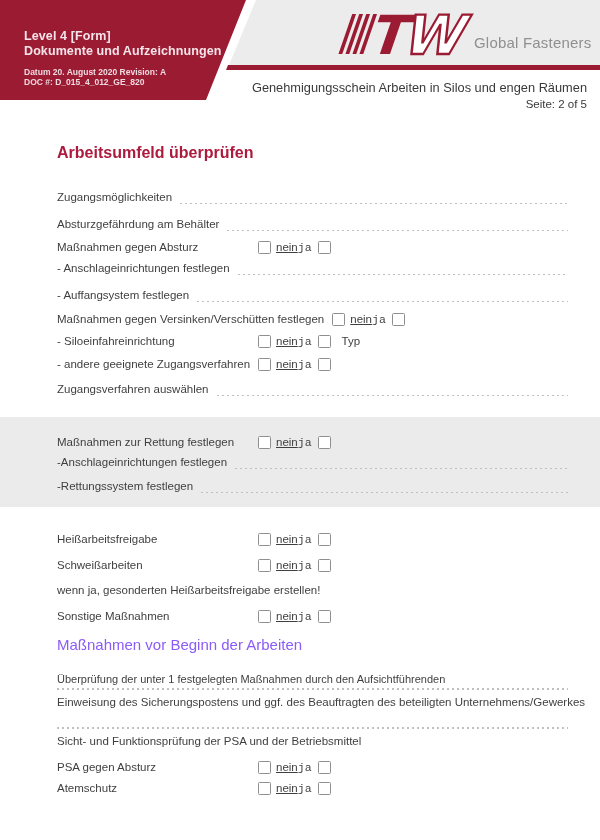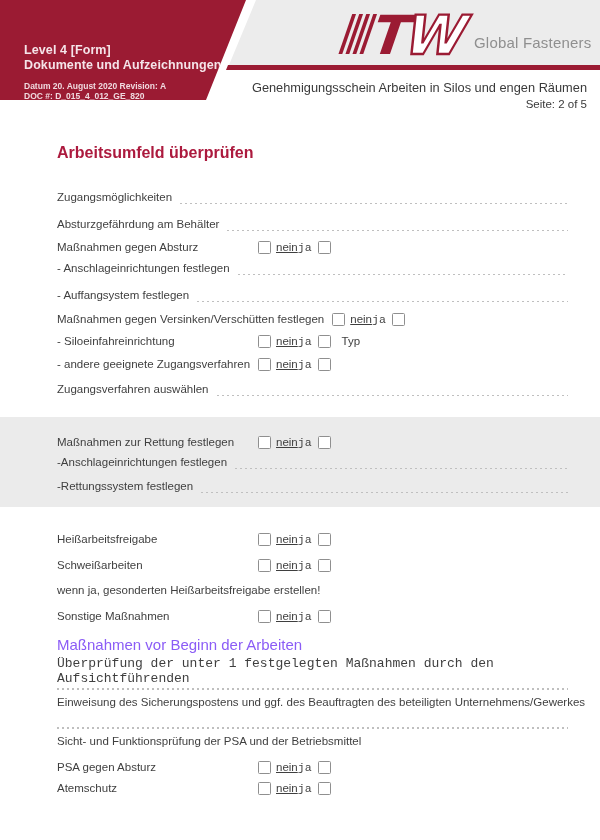--- a/index.html
+++ b/index.html
@@ -5,21 +5,21 @@
   html,body{margin:0;padding:0;}
   .page{
     position:relative; width:600px; height:840px; background:#ffffff;
     font-family:"Liberation Sans","DejaVu Sans",sans-serif;
     color:#3F3F3F; overflow:hidden;
   }
   
   .hdr-red{
     position:absolute; top:0; left:0; width:252px; height:100px;
     background:#9B1B33; clip-path:polygon(0 0,246px 0,206px 100%,0 100%);
-    color:#F5E4E9; box-sizing:border-box; padding:43px 0 0 24px;
+    color:#F5E4E9; box-sizing:border-box; padding:29px 0 0 24px;
   }
   .hdr-line1,.hdr-line2{font-size:12.5px; font-weight:700; line-height:15px; letter-spacing:.1px;}
   .hdr-meta{font-size:8.5px; font-weight:600; line-height:10px; margin-top:8px; color:#F0D9DF;}
   .hdr-gray{
     position:absolute; top:0; left:0; width:600px; height:65px; background:#ECECEC;
     clip-path:polygon(256px 0,600px 0,600px 65px,229px 65px);
   }
   .hdr-bar{
     position:absolute; top:65px; left:0; width:600px; height:5px; background:#9B1B33;
     clip-path:polygon(228px 0,600px 0,600px 5px,226px 5px);
@@ -53,21 +53,21 @@
     width:13px; height:13px; border:1px solid #8F8F8F; background:#fff;
     flex:none; border-radius:1.5px; box-sizing:border-box;
   }
   .cbl{margin-left:5px;text-decoration:underline;}
   .cbl-ja{font-family:Liberation Mono, monospace;}
   .cb2{margin-left:6px;}
   .gap8{margin-left:8px;}
   .typ{margin-left:11px;}
   .h2-block{position:absolute; left:57px; top:636px;}
   .h2{font-size:15px; color:#8b5cf6;}
-  .h2sub{font-size:13px; color:#3F3F3F; margin-top:3px;font-family:Liberation Mono, monospace;}
+  .h2sub{font-size:11px; color:#3F3F3F; margin-top:20px;}
 </style>
 </head>
 <body>
 
 <div class="page">
 
   <div class="hdr-gray"></div>
   <div class="hdr-bar"></div>
   <div class="hdr-red">
     <div class="hdr-line1">Level 4 [Form]</div>

